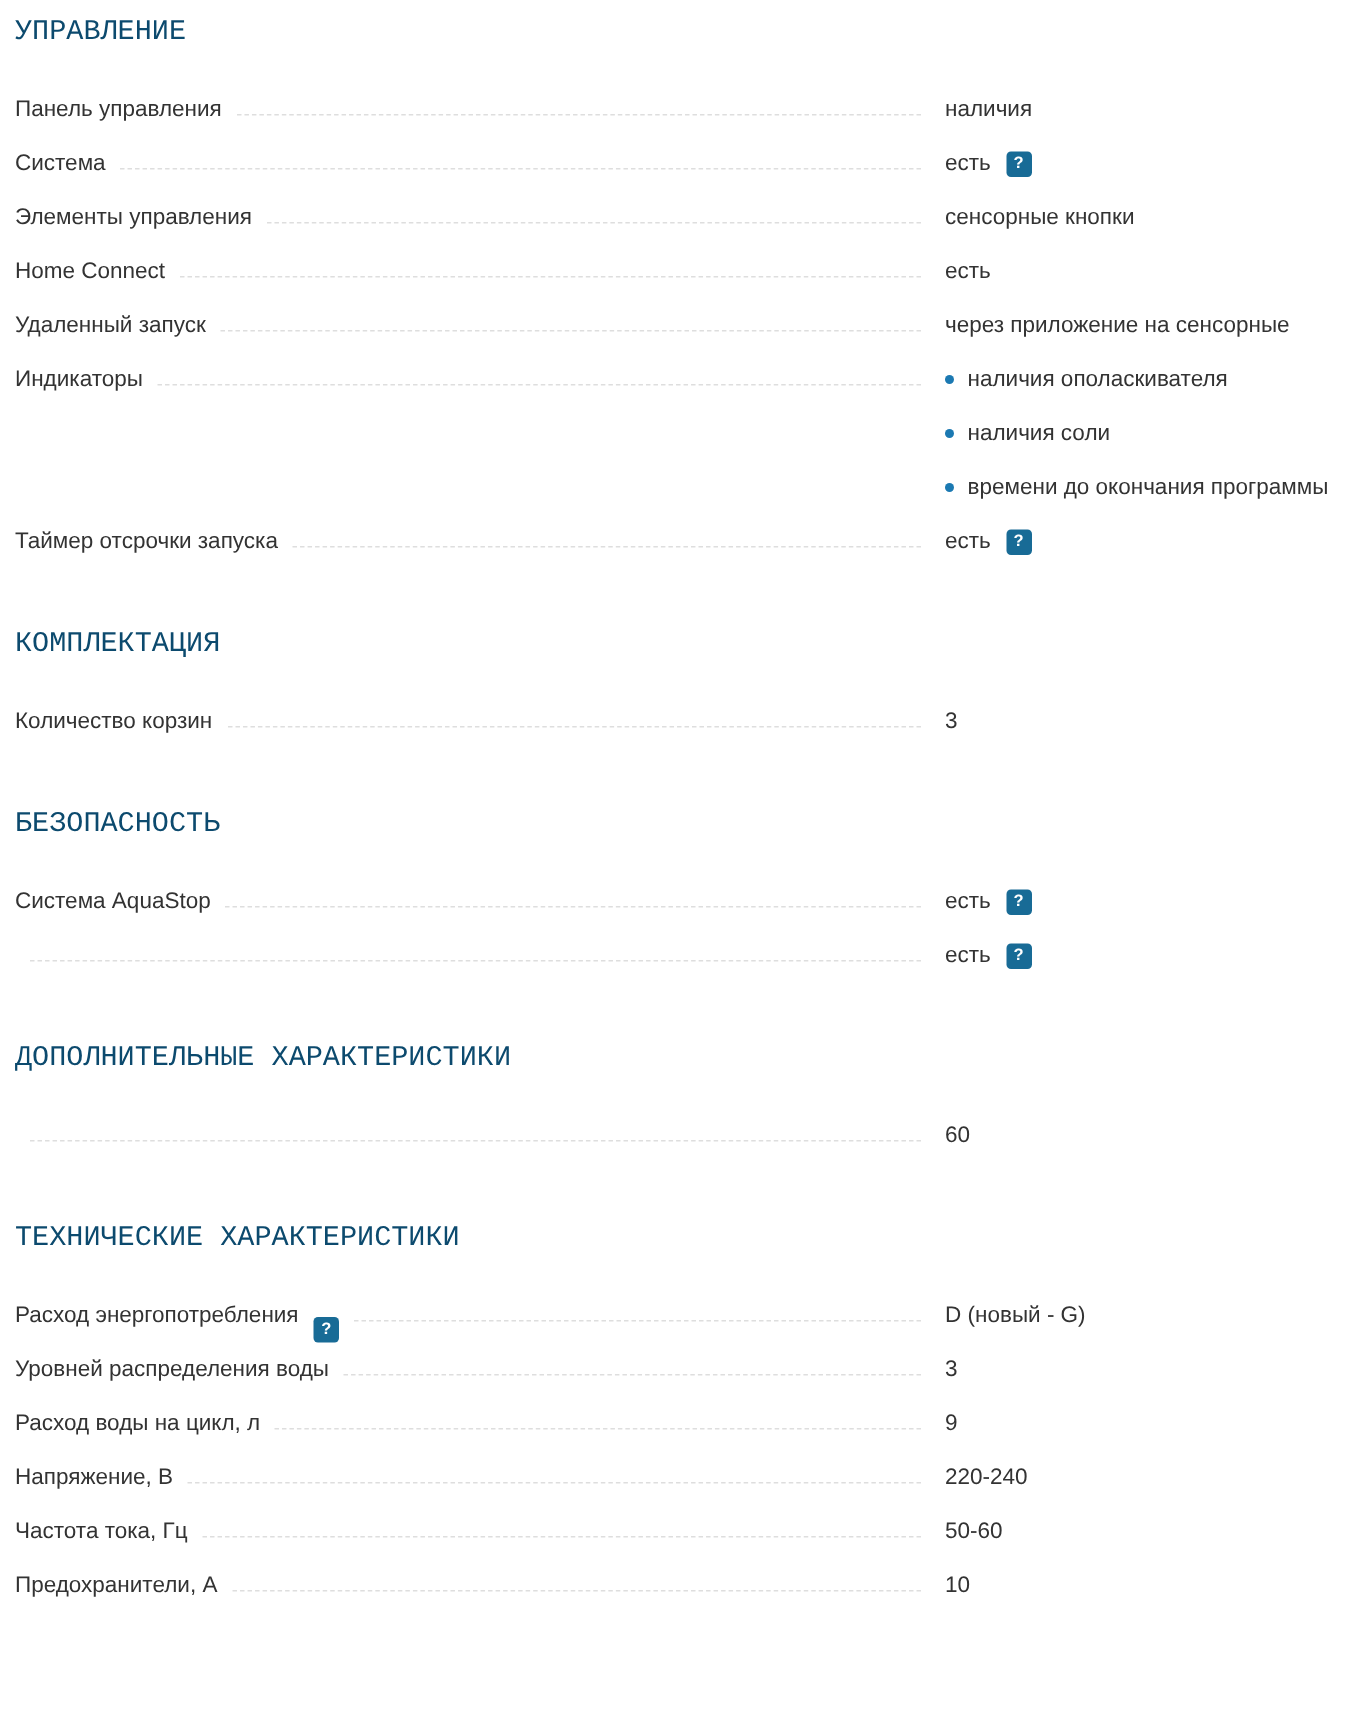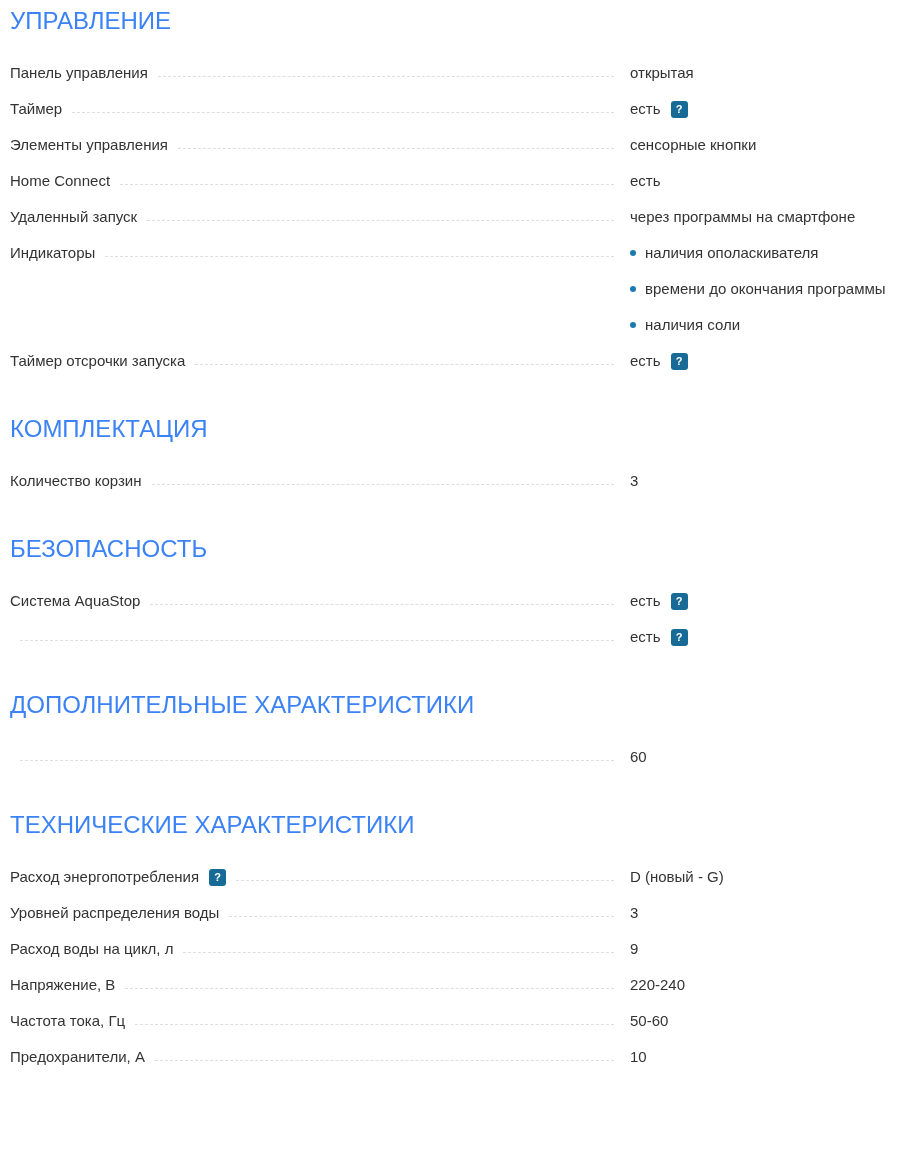--- a/index.html
+++ b/index.html
@@ -9,37 +9,38 @@
     min-height: 1153px;
     font-family: "Liberation Sans", "DejaVu Sans", sans-serif;
     color: #333333;
   }
   .page {
     padding: 10px 10px 20px 10px;
   }
   .spec-section { margin-bottom: 39px; }
   .spec-section:last-child { margin-bottom: 0; }
   .section-title {
-    font-size: 24px;
+    font-size: 19px;
     line-height: 22px;
     font-weight: 400;
-    color: #3b82f6;
+    color: #0c4a6e;
     margin-bottom: 23px;
+    font-family: Liberation Mono, monospace;
   }
   .spec-row {
     display: flex;
     align-items: flex-start;
   }
   .row-label {
     font-size: 15px;
     line-height: 36px;
     color: #333333;
     white-space: nowrap;
     display: flex;
-    align-items: center;
+    align-items: flex-end;
   }
   .row-leader {
     flex: 1;
     height: 22px;
     border-bottom: 1px dashed #dedede;
     margin: 0 16px 0 10px;
     min-width: 20px;
   }
   .row-value {
     width: 269px;
@@ -86,27 +87,27 @@
   <div id="sections-root">
       <section class="spec-section">
         <h2 class="section-title">УПРАВЛЕНИЕ</h2>
         <div class="spec-row">
           <div class="row-label">
             <span>Панель управления</span>
           </div>
           <div class="row-leader"></div>
           <div class="row-value">
             <div class="value-inline">
-              <span>открытая</span>
-            </div>
-          </div>
-        </div>
-        <div class="spec-row">
-          <div class="row-label">
-            <span>Таймер</span>
+              <span>наличия</span>
+            </div>
+          </div>
+        </div>
+        <div class="spec-row">
+          <div class="row-label">
+            <span>Система</span>
           </div>
           <div class="row-leader"></div>
           <div class="row-value">
             <div class="value-inline">
               <span>есть</span>
               <span class="help-badge">?</span>
             </div>
           </div>
         </div>
         <div class="spec-row">
@@ -131,42 +132,42 @@
             </div>
           </div>
         </div>
         <div class="spec-row">
           <div class="row-label">
             <span>Удаленный запуск</span>
           </div>
           <div class="row-leader"></div>
           <div class="row-value">
             <div class="value-inline">
-              <span>через программы на смартфоне</span>
+              <span>через приложение на сенсорные</span>
             </div>
           </div>
         </div>
         <div class="spec-row">
           <div class="row-label">
             <span>Индикаторы</span>
           </div>
           <div class="row-leader"></div>
           <div class="row-value">
             <div class="bullet-list">
               <div class="bullet-item">
                 <span class="bullet-dot"></span>
                 <span>наличия ополаскивателя</span>
               </div>
               <div class="bullet-item">
                 <span class="bullet-dot"></span>
-                <span>времени до окончания программы</span>
+                <span>наличия соли</span>
               </div>
               <div class="bullet-item">
                 <span class="bullet-dot"></span>
-                <span>наличия соли</span>
+                <span>времени до окончания программы</span>
               </div>
             </div>
           </div>
         </div>
         <div class="spec-row">
           <div class="row-label">
             <span>Таймер отсрочки запуска</span>
           </div>
           <div class="row-leader"></div>
           <div class="row-value">

